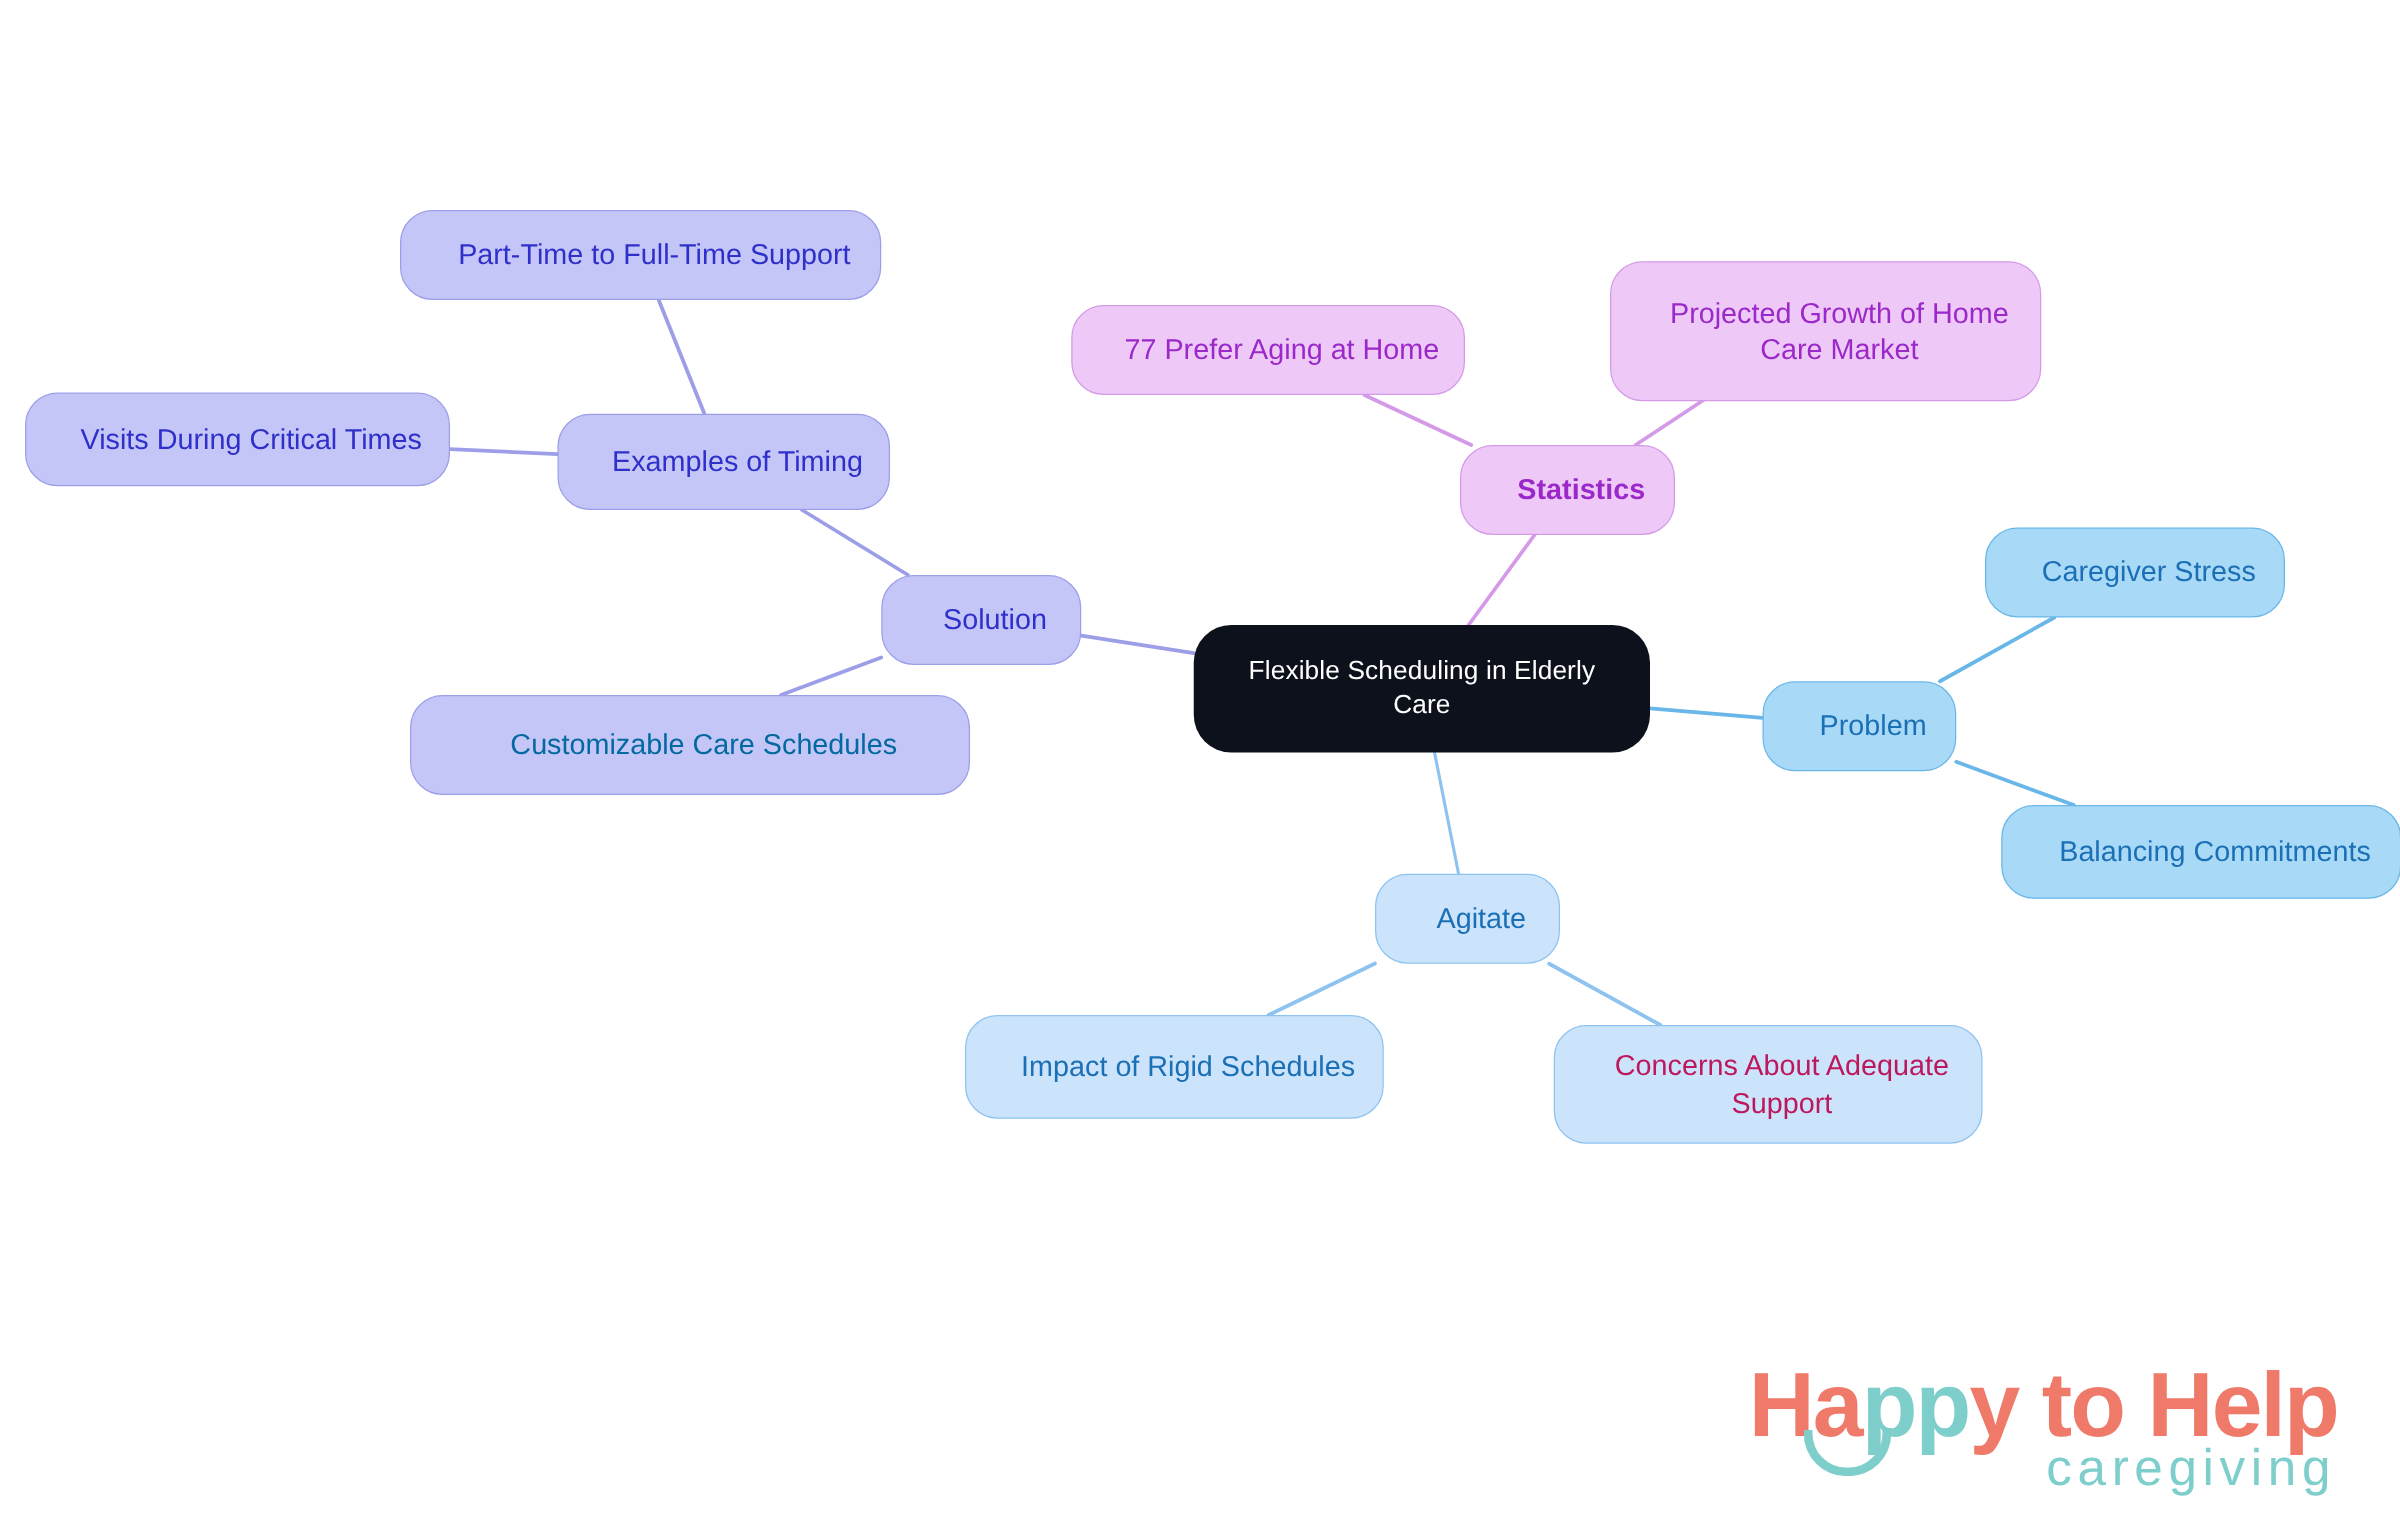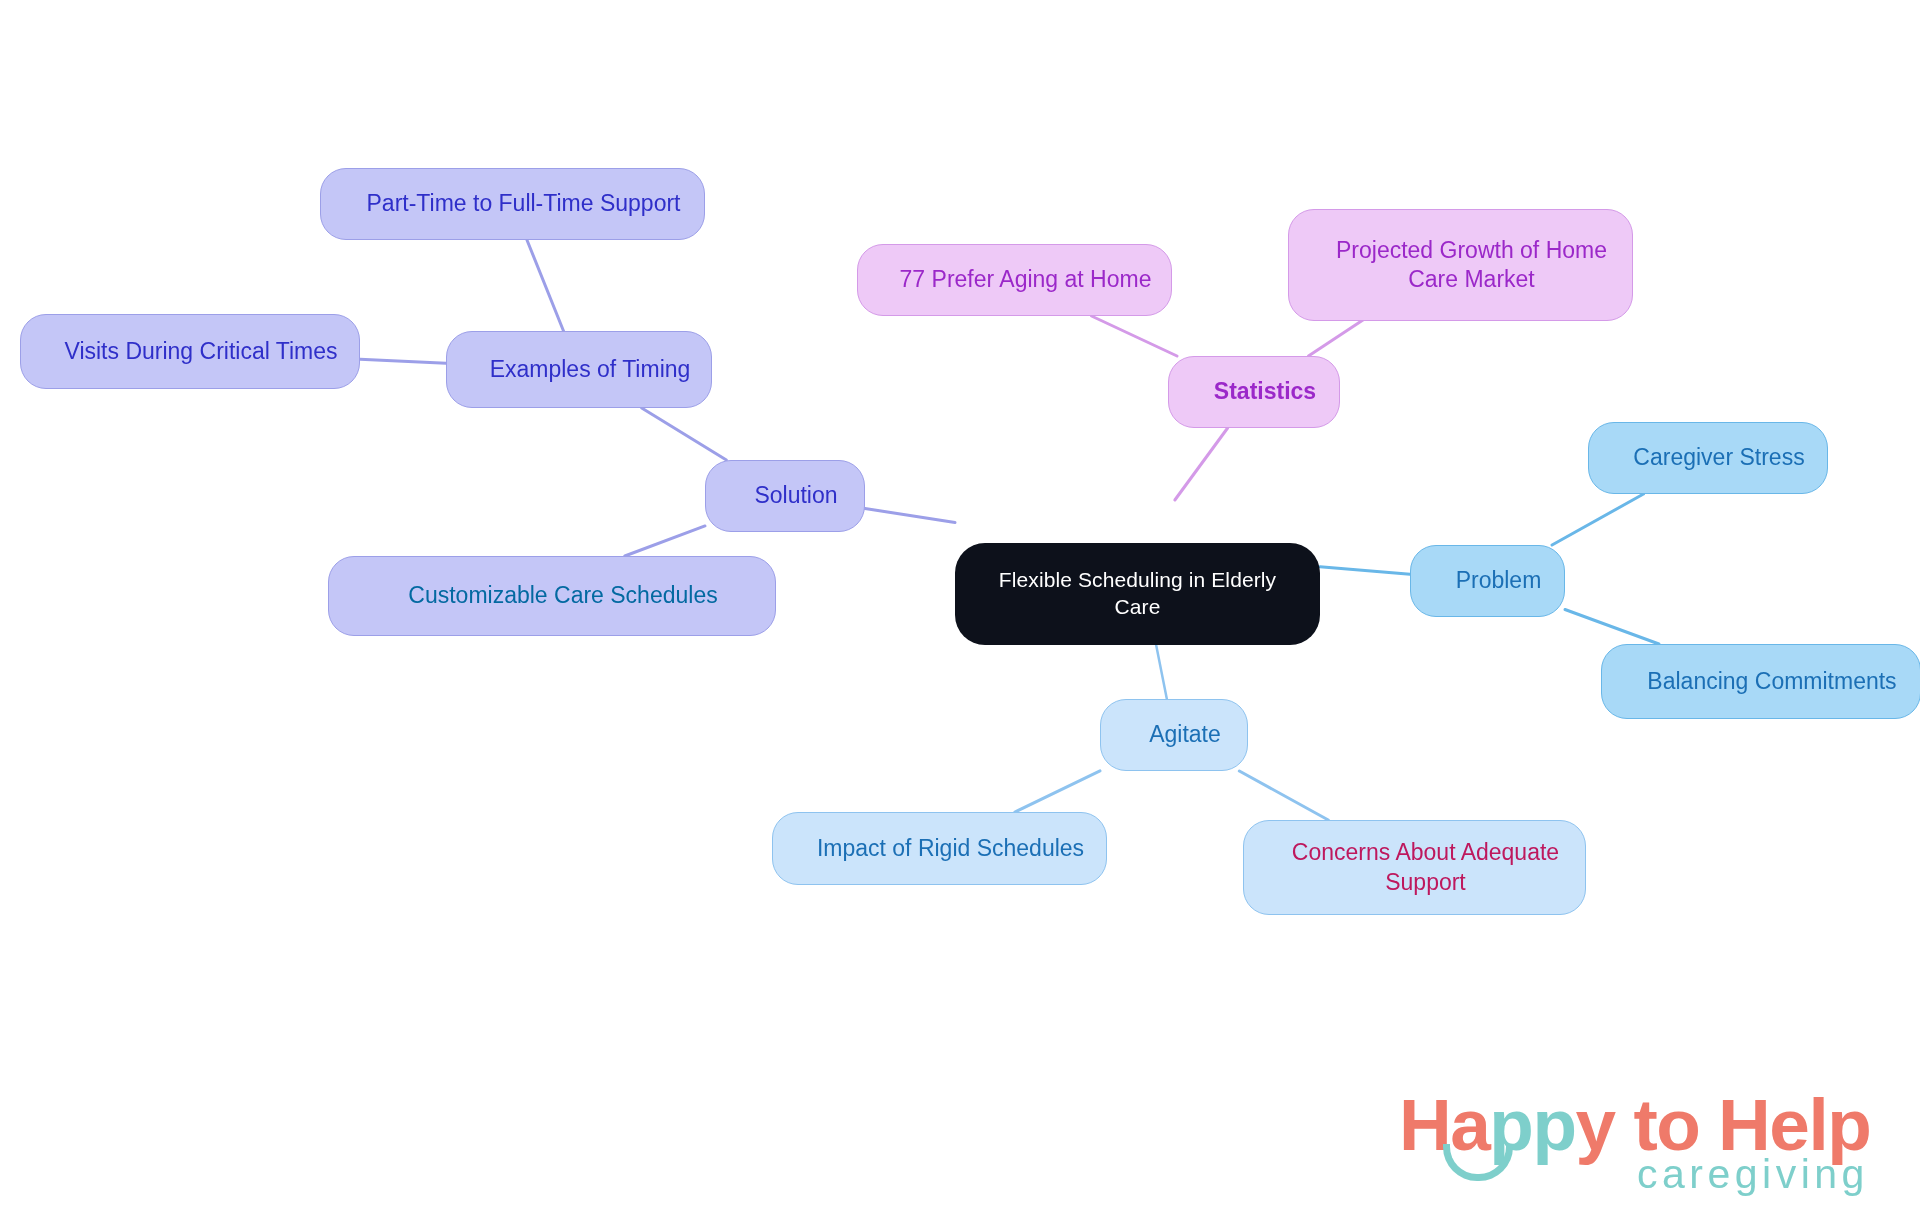--- a/index.html
+++ b/index.html
@@ -46,21 +46,20 @@
     white-space: pre-line;
   }
 
   .node.central {
     border-radius: 30px;
     border-width: 0;
     color: #ffffff;
     background: #0d111b;
     font-size: 21px;
     letter-spacing: 0.1px;
-    margin-top: 43px;
   }
 
   .node.branch {
     font-size: 23px;
     padding-left: 36px;
   }
 
   
   #logo {
     position: absolute;
@@ -128,21 +127,21 @@
       <div class="node branch" style="left: 20px; top: 314px; width: 340px; height: 75px; background: rgb(196, 198, 247); border-color: rgb(156, 159, 232); color: rgb(47, 47, 201);">Visits During Critical Times</div>
       <div class="node branch" style="left: 328px; top: 556px; width: 448px; height: 80px; background: rgb(196, 198, 247); border-color: rgb(156, 159, 232); color: #0369a1;">Customizable Care Schedules</div>
       <div class="node branch" style="left: 1168px; top: 356px; width: 172px; height: 72px; background: rgb(238, 201, 247); border-color: rgb(212, 154, 232); color: rgb(155, 40, 201); font-weight: bold;">Statistics</div>
       <div class="node branch" style="left: 857px; top: 244px; width: 315px; height: 72px; background: rgb(238, 201, 247); border-color: rgb(212, 154, 232); color: rgb(155, 40, 201);">77 Prefer Aging at Home</div>
       <div class="node branch" style="left: 1288px; top: 209px; width: 345px; height: 112px; background: rgb(238, 201, 247); border-color: rgb(212, 154, 232); color: rgb(155, 40, 201);">Projected Growth of Home
 Care Market</div>
       <div class="node branch" style="left: 1410px; top: 545px; width: 155px; height: 72px; background: rgb(168, 217, 247); border-color: rgb(105, 183, 232); color: rgb(27, 111, 181);">Problem</div>
       <div class="node branch" style="left: 1588px; top: 422px; width: 240px; height: 72px; background: rgb(168, 217, 247); border-color: rgb(105, 183, 232); color: rgb(27, 111, 181);">Caregiver Stress</div>
       <div class="node branch" style="left: 1601px; top: 644px; width: 320px; height: 75px; background: rgb(168, 217, 247); border-color: rgb(105, 183, 232); color: rgb(27, 111, 181);">Balancing Commitments</div>
       <div class="node branch" style="left: 1100px; top: 699px; width: 148px; height: 72px; background: rgb(203, 228, 251); border-color: rgb(142, 195, 239); color: rgb(27, 111, 181);">Agitate</div>
-      <div class="node branch" style="left: 772px; top: 812px; width: 335px; height: 73px; background: rgb(203, 228, 251); border-color: rgb(142, 195, 239); color: rgb(27, 111, 181);">Impact of Rigid Schedules</div>
+      <div class="node branch" style="left: 772px; top: 812px; width: 335px; height: 83px; background: rgb(203, 228, 251); border-color: rgb(142, 195, 239); color: rgb(27, 111, 181);">Impact of Rigid Schedules</div>
       <div class="node branch" style="left: 1243px; top: 820px; width: 343px; height: 95px; background: rgb(203, 228, 251); border-color: rgb(142, 195, 239); color: #be185d;">Concerns About Adequate
 Support</div>
     </div>
 
   <div id="logo">
     <div id="logo-main">
       <span style="color: rgb(239, 122, 106);">Ha</span><span style="color: rgb(126, 207, 203);">pp</span><span style="color: rgb(239, 122, 106);">y</span><span style="color: rgb(239, 122, 106);"> to Help</span>
       <span class="smile"></span>
     </div>
     <div id="logo-sub" style="color: rgb(126, 207, 203);">caregiving</div>

